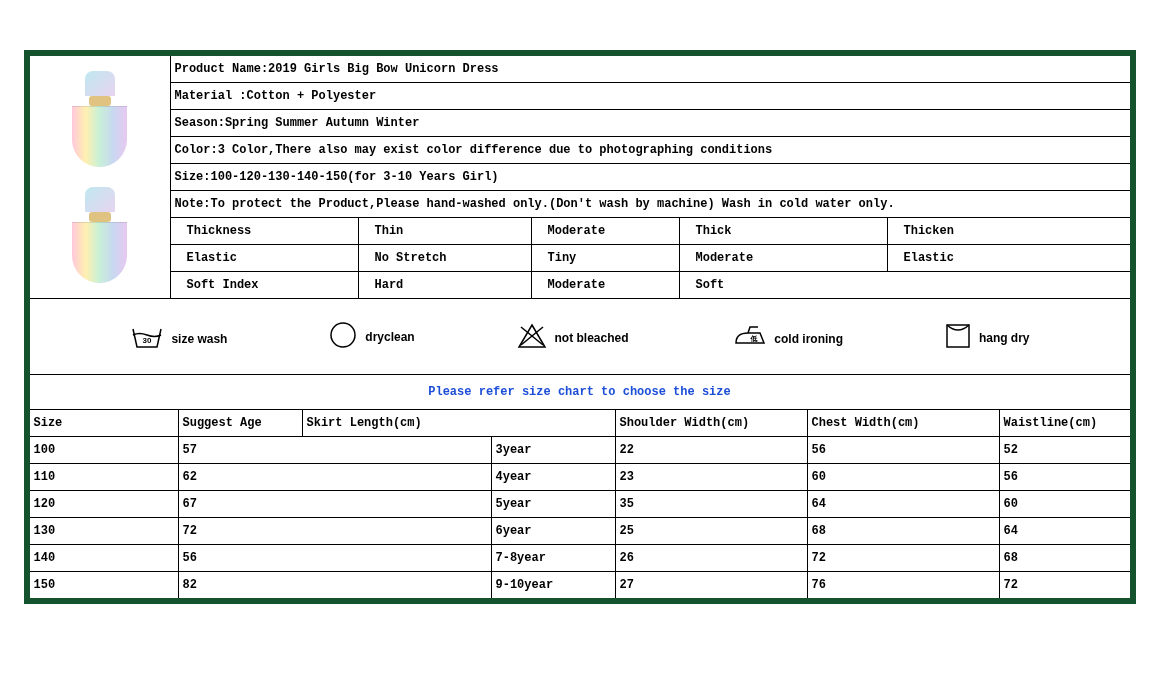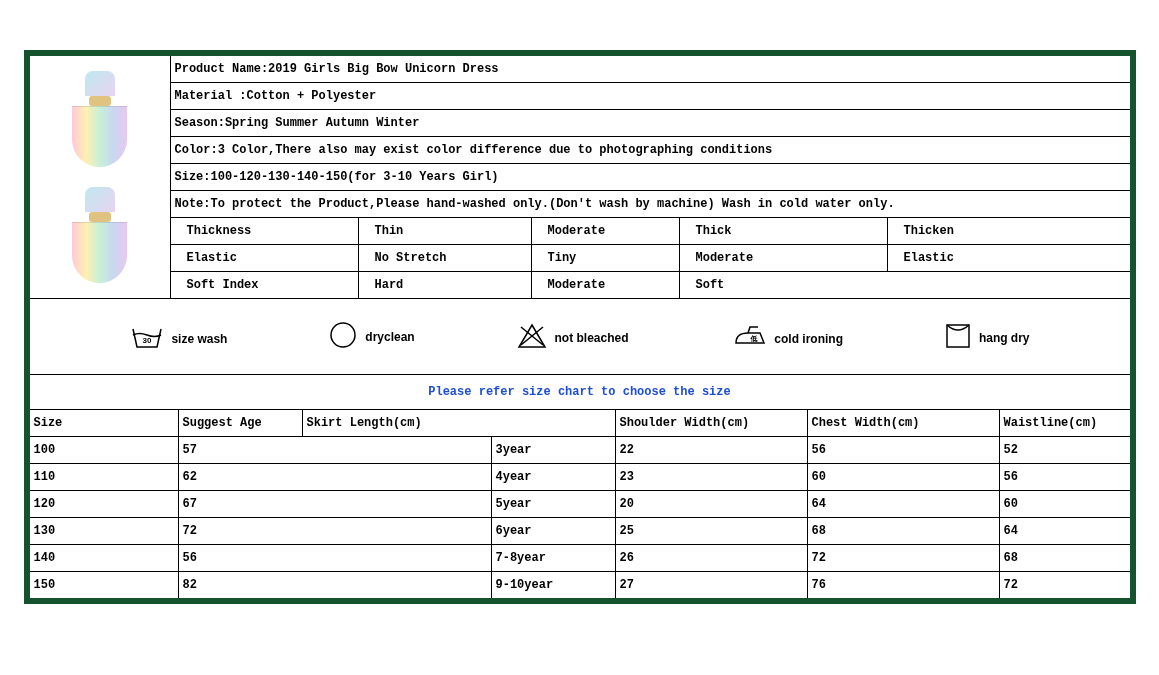--- a/index.html
+++ b/index.html
@@ -141,21 +141,21 @@
         <div class="size-cell sc2">62</div>
         <div class="size-cell sc3">4year</div>
         <div class="size-cell sc4">23</div>
         <div class="size-cell sc5">60</div>
         <div class="size-cell sc6">56</div>
       </div>
       <div class="size-row">
         <div class="size-cell sc1">120</div>
         <div class="size-cell sc2">67</div>
         <div class="size-cell sc3">5year</div>
-        <div class="size-cell sc4">20</div>
+        <div class="size-cell sc4">35</div>
         <div class="size-cell sc5">64</div>
         <div class="size-cell sc6">60</div>
       </div>
       <div class="size-row">
         <div class="size-cell sc1">130</div>
         <div class="size-cell sc2">72</div>
         <div class="size-cell sc3">6year</div>
         <div class="size-cell sc4">25</div>
         <div class="size-cell sc5">68</div>
         <div class="size-cell sc6">64</div>

